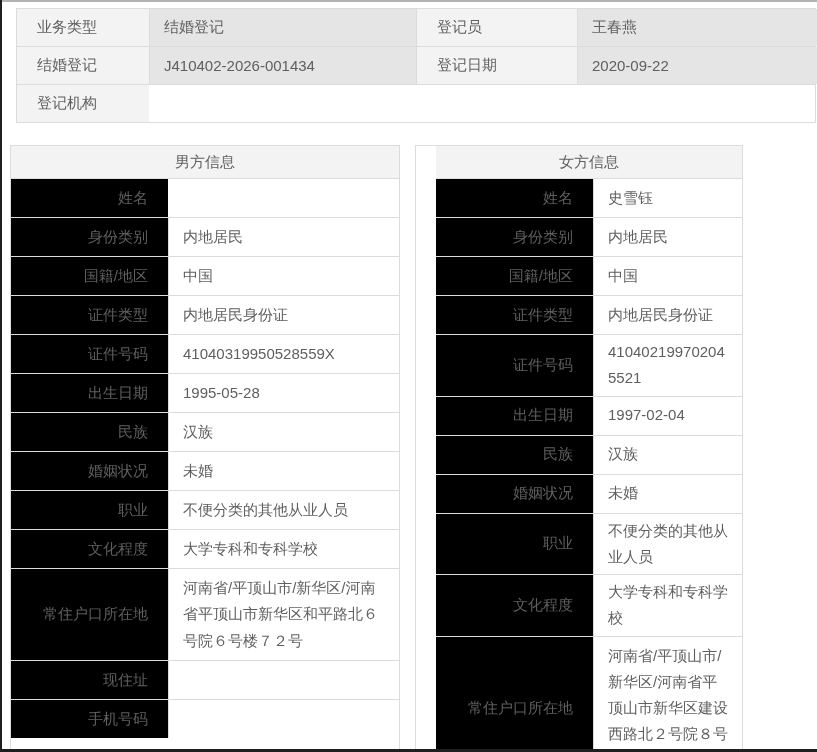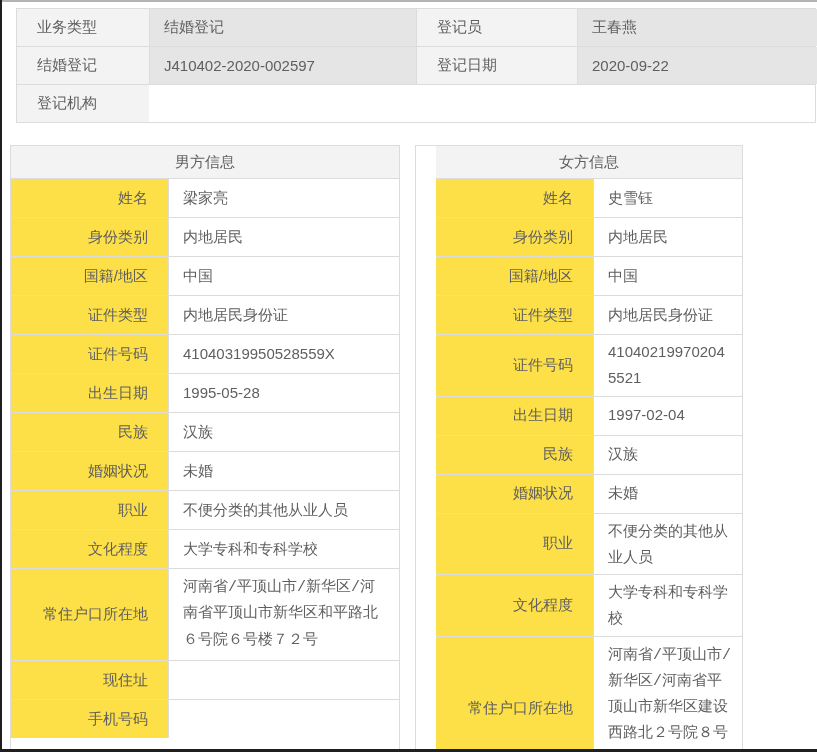--- a/index.html
+++ b/index.html
@@ -29,63 +29,62 @@
   
   .persons { position:absolute; left:10px; top:145px; display:flex; gap:15px; }
   .person-table { width:390px; border:1px solid #dcdcdc; font-size:15px; background:#fff; }
   .person-table.female { width:328px;padding-left:20px; }
   .p-header {
     min-height:32px; background:#f3f3f3;
     display:flex; align-items:center; justify-content:center;
   }
   .p-row { display:grid; grid-template-columns:157px 1fr; border-top:1px solid #dcdcdc; }
   .p-label {
-    background:#fde047; min-height:38px;
+    background:#000000; min-height:38px;
     display:flex; align-items:center; justify-content:flex-end;
     padding:4px 20px 4px 8px; text-align:center;
   }
   .p-value {
     min-height:38px; display:flex; align-items:center;
     padding:4px 10px 4px 14px; border-left:1px solid #dcdcdc;
     line-height:1.75; word-break:break-all;
   }
-  .p-row.tall .p-value { min-height:91px; padding-top:6px; padding-bottom:6px;font-family:Liberation Mono, monospace; }
+  .p-row.tall .p-value { min-height:91px; padding-top:6px; padding-bottom:6px; }
 </style>
 </head>
 <body>
 
 <div class="edge-top"></div>
 <div class="edge-left"></div>
 <div class="edge-bottom"></div>
 
 <div class="reg-table">
   <div class="reg-row">
     <div class="reg-cell lbl">业务类型</div>
     <div class="reg-cell">结婚登记</div>
     <div class="reg-cell lbl">登记员</div>
     <div class="reg-cell">王春燕</div>
   </div>
   <div class="reg-row">
     <div class="reg-cell lbl">结婚登记</div>
-    <div class="reg-cell">J410402-2020-002597</div>
+    <div class="reg-cell">J410402-2026-001434</div>
     <div class="reg-cell lbl">登记日期</div>
     <div class="reg-cell">2020-09-22</div>
   </div>
   <div class="reg-row span-row">
     <div class="reg-cell lbl">登记机构</div>
   </div>
 </div>
 
 <div class="persons">
 
   <div class="person-table male">
     <div class="p-header">男方信息</div>
     <div class="p-row">
       <div class="p-label">姓名</div>
-      <div class="p-value">梁家亮</div>
     </div>
     <div class="p-row">
       <div class="p-label">身份类别</div>
       <div class="p-value">内地居民</div>
     </div>
     <div class="p-row">
       <div class="p-label">国籍/地区</div>
       <div class="p-value">中国</div>
     </div>
     <div class="p-row">

